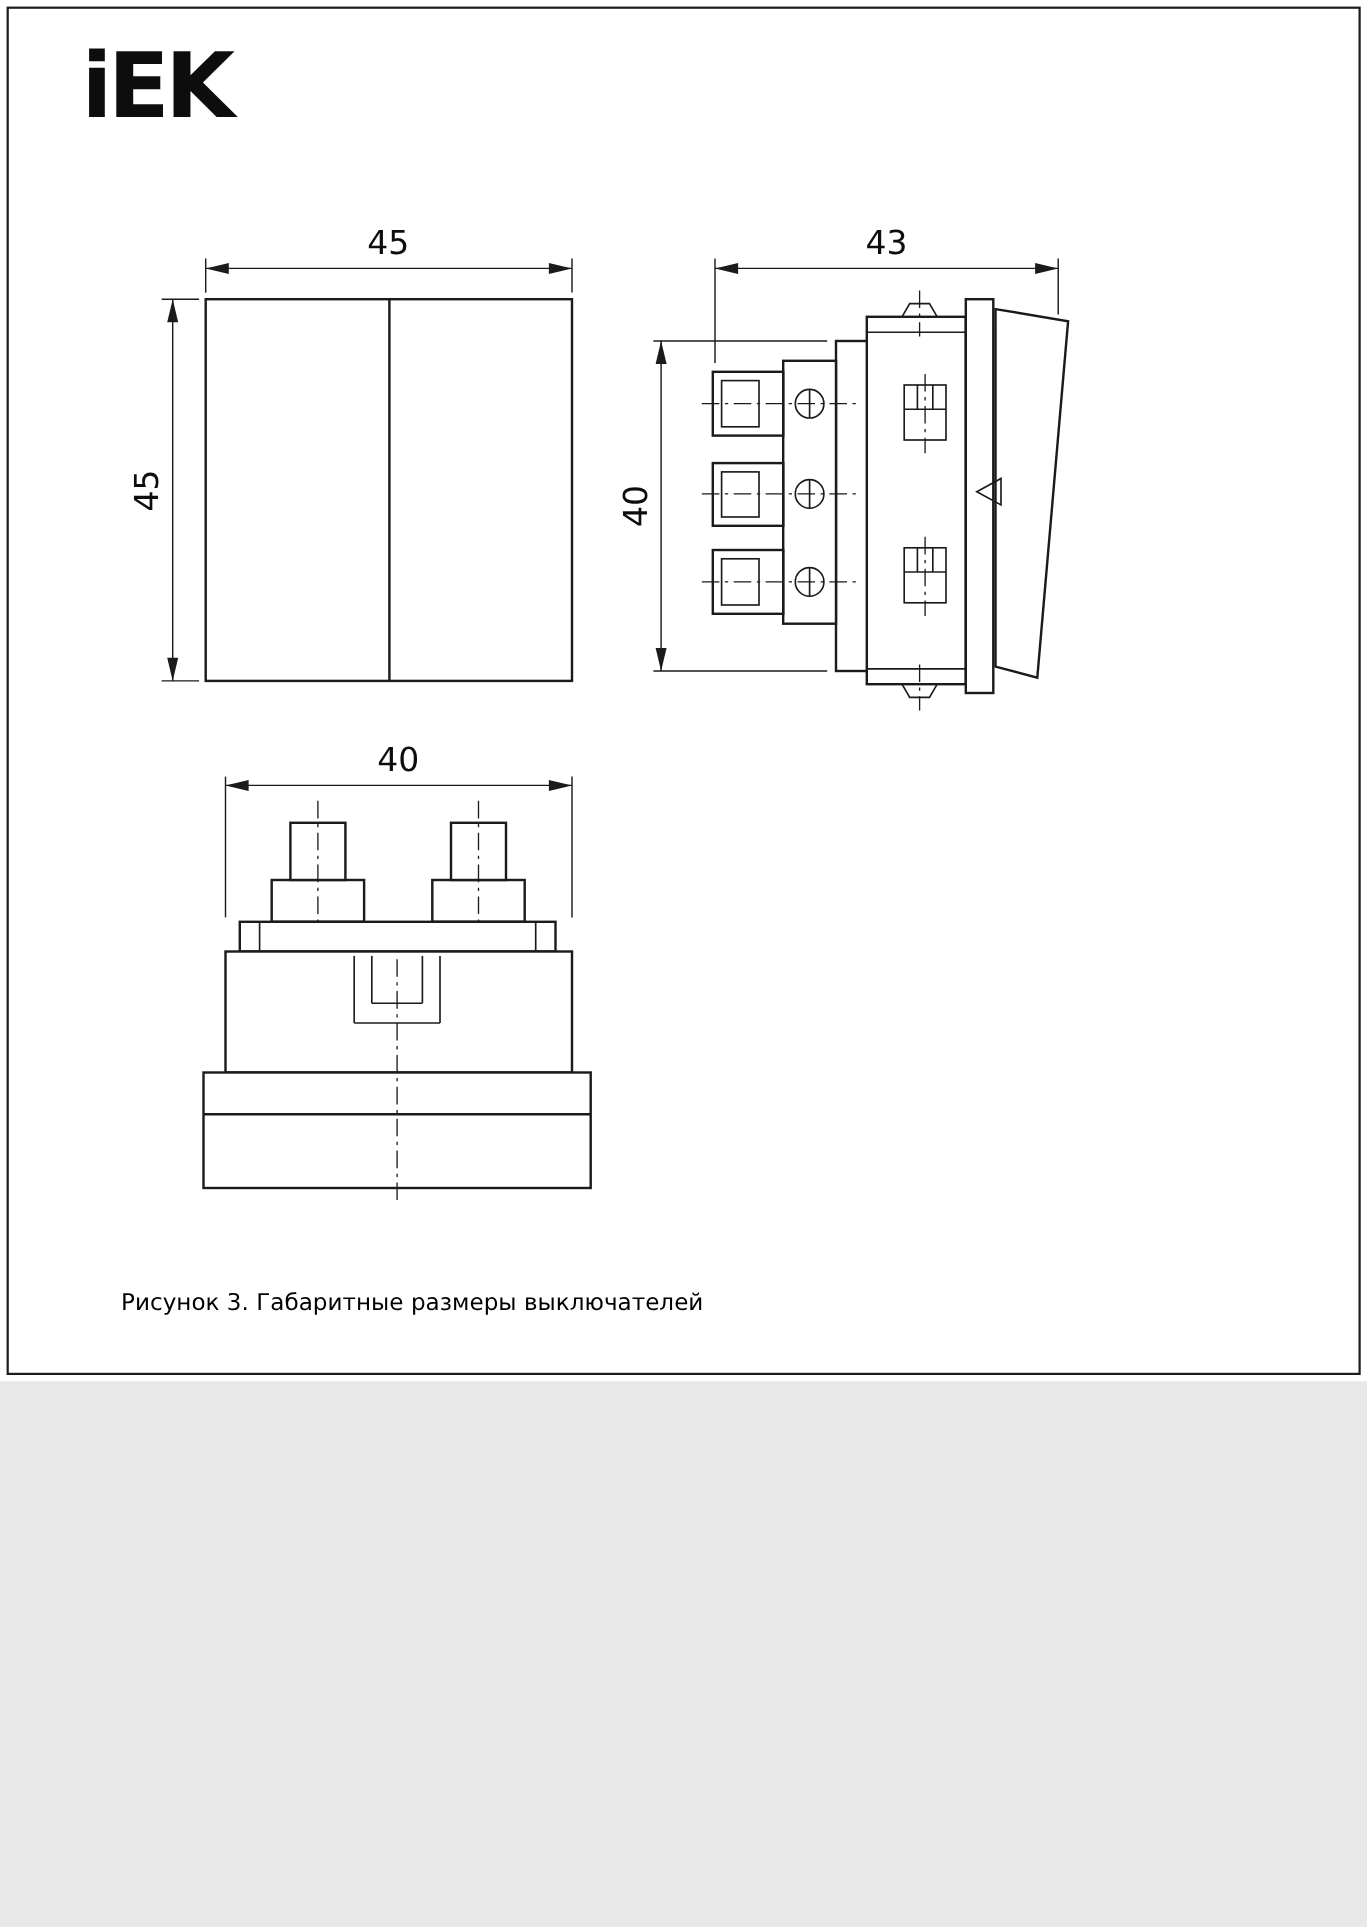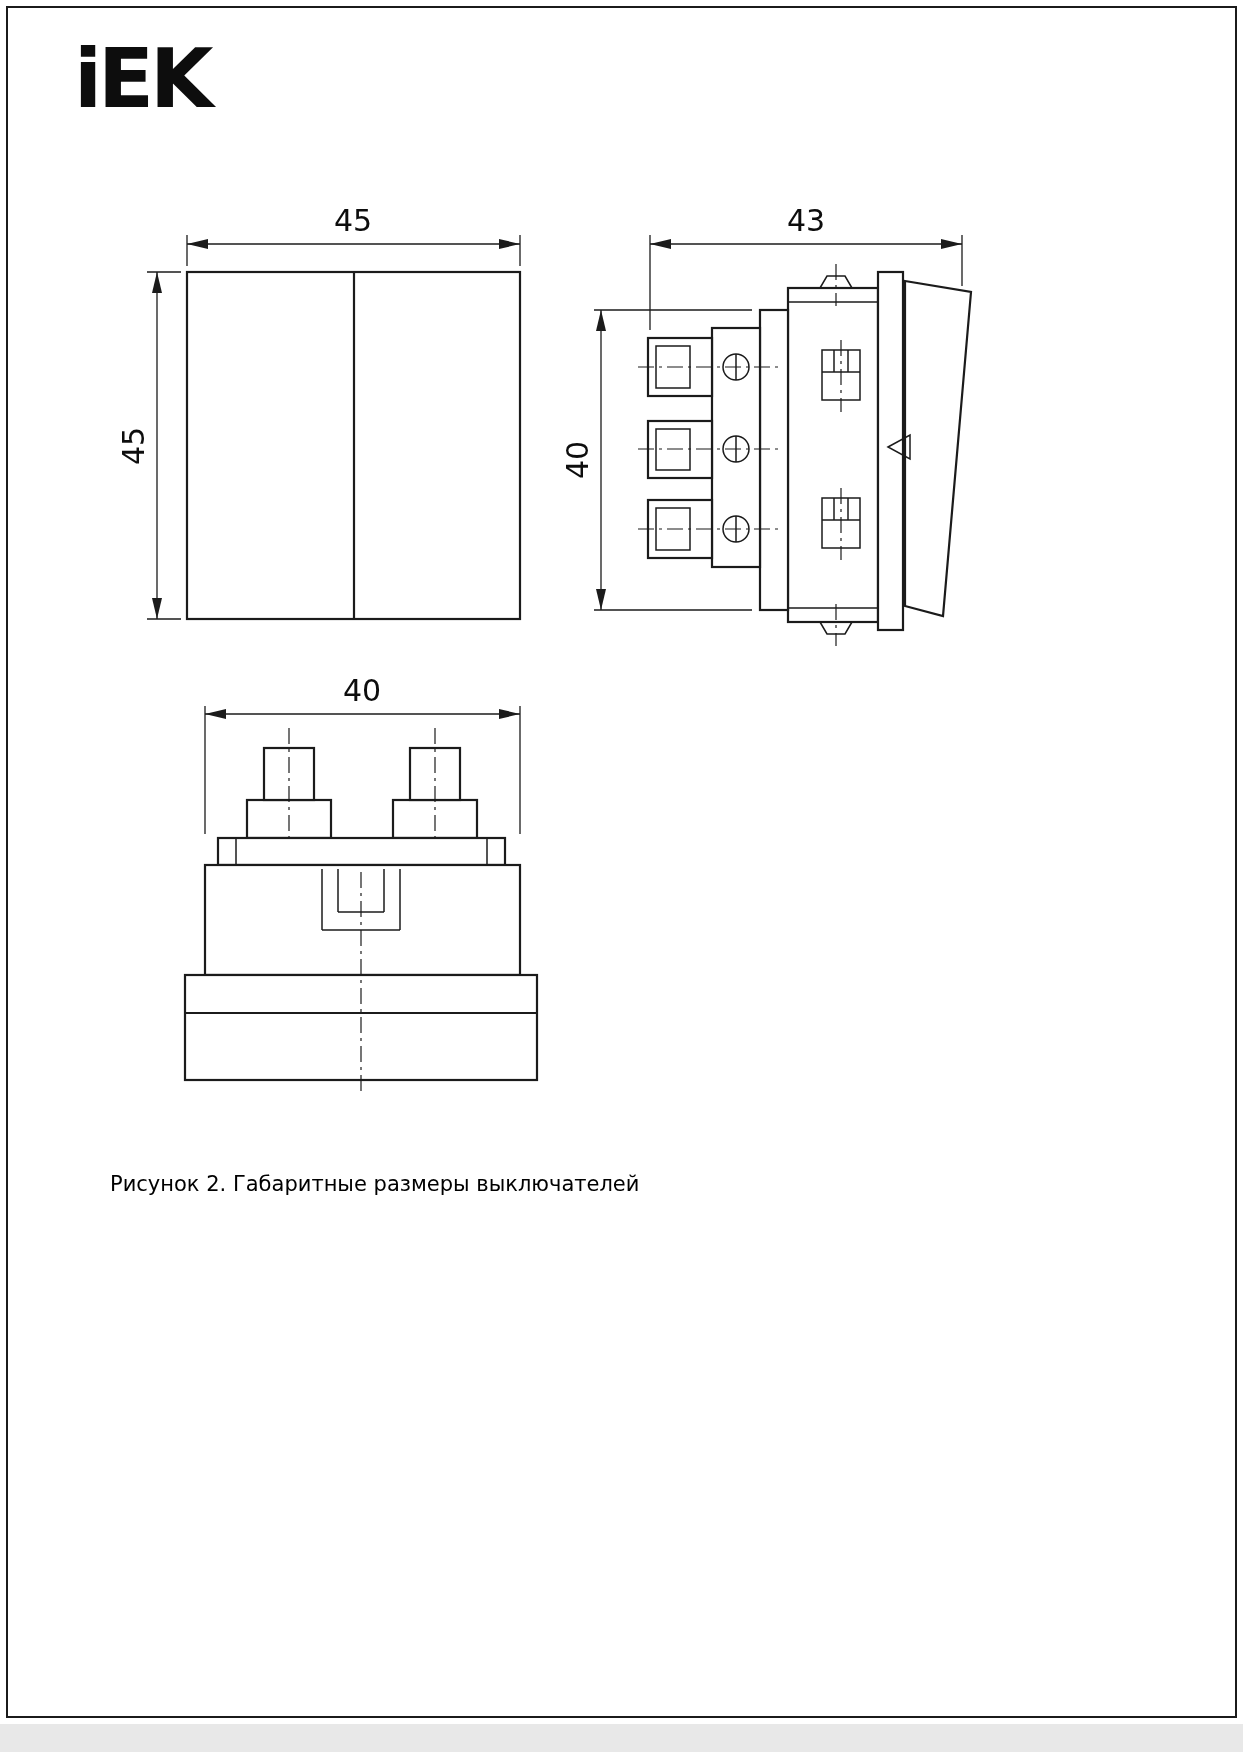--- a/index.html
+++ b/index.html
@@ -1,18 +1,18 @@
 <!DOCTYPE html>
 <html style="--line: #1b1b1b; --background: #ffffff;"><head>
 <meta charset="utf-8">
 <style>
   html,body{margin:0;padding:0;background:#e8e8e8;}
   .page{
     position:relative;
-    width:1243px;height:1724px;
+    width:1243px;height:1256px;
     margin:0 auto;
     background:var(--background,#ffffff);
     font-family:"DejaVu Sans","Liberation Sans",sans-serif;
     overflow:hidden;
   }
   .page-border{
     position:absolute;inset:6px;
     border:2px solid var(--line,#1b1b1b);
     pointer-events:none;
   }
@@ -190,15 +190,15 @@
         <line class="d" x1="205" y1="706" x2="205" y2="834"></line>
         <line class="d" x1="520" y1="706" x2="520" y2="834"></line>
         <line class="d" x1="205" y1="714" x2="520" y2="714"></line>
         <polygon class="ar" points="205,714 226,709 226,719"></polygon>
         <polygon class="ar" points="520,714 499,709 499,719"></polygon>
         <text x="362" y="701" text-anchor="middle">40</text>
       </g>
     </g>
   </svg>
 
-  <div class="caption">Рисунок 2. Габаритные размеры выключателей</div>
+  <div class="caption">Рисунок 3. Габаритные размеры выключателей</div>
 
 </div>
 
 </body></html>

